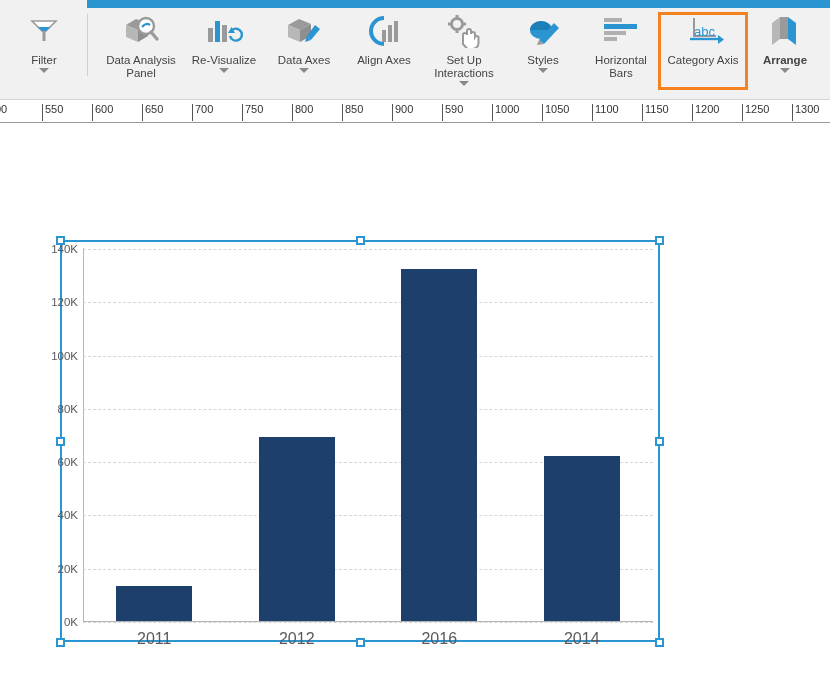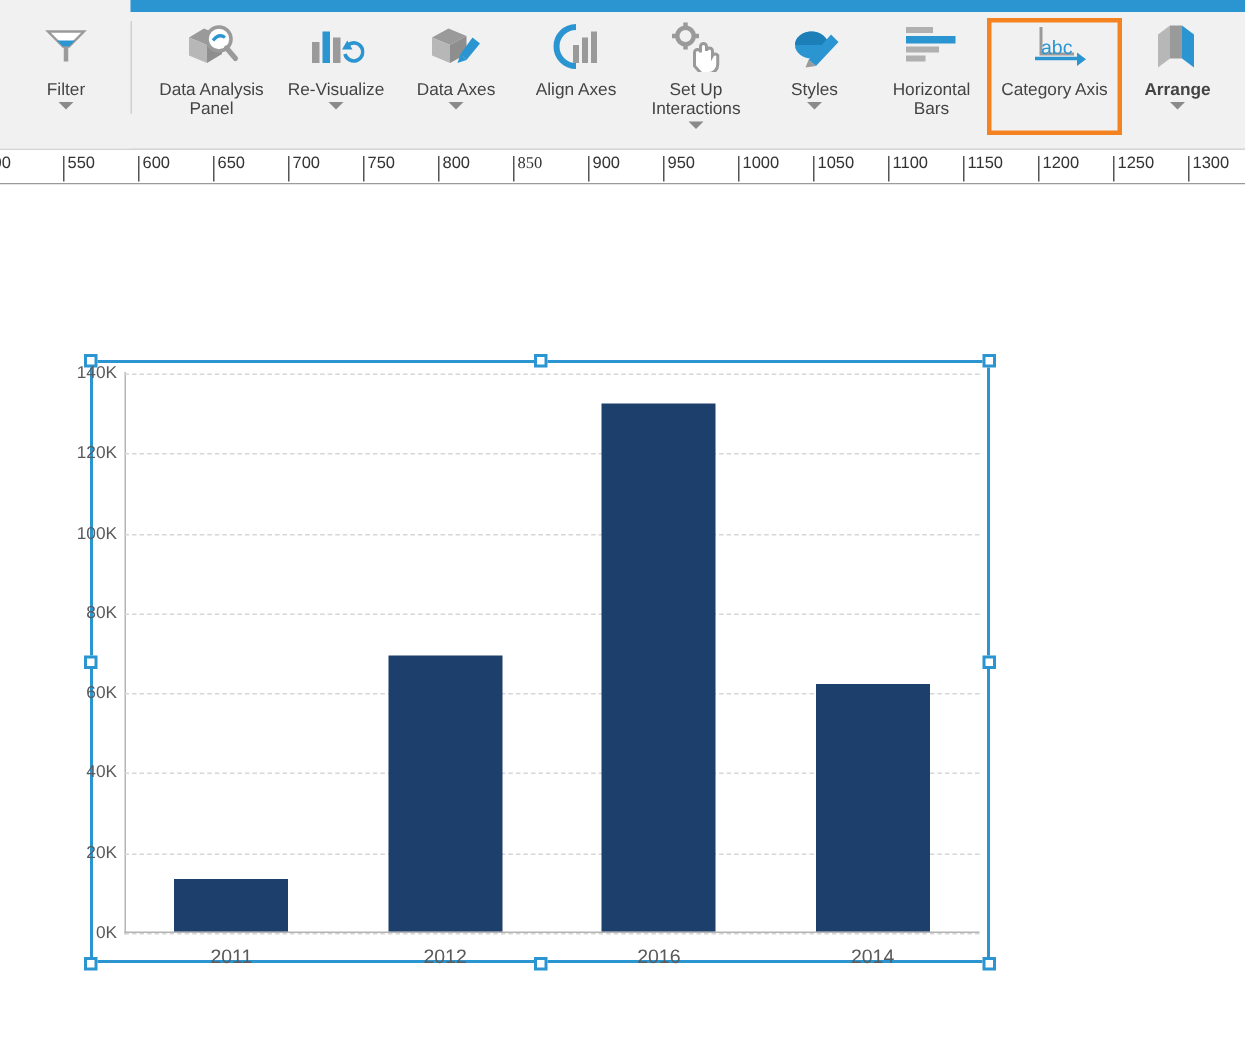--- a/index.html
+++ b/index.html
@@ -161,21 +161,21 @@
     transform: translateY(-50%);
   }
   .bar {
     position: absolute;
     bottom: 1px;
     background: #1d3f6b;
   }
   .xtick {
     position: absolute;
     top: 382px;
-    font-size: 13px;
+    font-size: 16px;
     color: #5a5a5a;
     text-align: right;
     transform: translateX(-50%);
     white-space: nowrap;
   }
 </style>
 </head>
 <body>
 
 <div id="app">
@@ -323,25 +323,25 @@
         <div class="ruler-num" style="left: 95px;">600</div>
         <div class="ruler-tick" style="left: 142px;"></div>
         <div class="ruler-num" style="left: 145px;">650</div>
         <div class="ruler-tick" style="left: 192px;"></div>
         <div class="ruler-num" style="left: 195px;">700</div>
         <div class="ruler-tick" style="left: 242px;"></div>
         <div class="ruler-num" style="left: 245px;">750</div>
         <div class="ruler-tick" style="left: 292px;"></div>
         <div class="ruler-num" style="left: 295px;">800</div>
         <div class="ruler-tick" style="left: 342px;"></div>
-        <div class="ruler-num" style="left: 345px; font-family: Liberation Serif, serif;">850</div>
+        <div class="ruler-num" style="left: 345px;">850</div>
         <div class="ruler-tick" style="left: 392px;"></div>
         <div class="ruler-num" style="left: 395px;">900</div>
         <div class="ruler-tick" style="left: 442px;"></div>
-        <div class="ruler-num" style="left: 445px;">950</div>
+        <div class="ruler-num" style="left: 445px;">590</div>
         <div class="ruler-tick" style="left: 492px;"></div>
         <div class="ruler-num" style="left: 495px;">1000</div>
         <div class="ruler-tick" style="left: 542px;"></div>
         <div class="ruler-num" style="left: 545px;">1050</div>
         <div class="ruler-tick" style="left: 592px;"></div>
         <div class="ruler-num" style="left: 595px;">1100</div>
         <div class="ruler-tick" style="left: 642px;"></div>
         <div class="ruler-num" style="left: 645px;">1150</div>
         <div class="ruler-tick" style="left: 692px;"></div>
         <div class="ruler-num" style="left: 695px;">1200</div>

